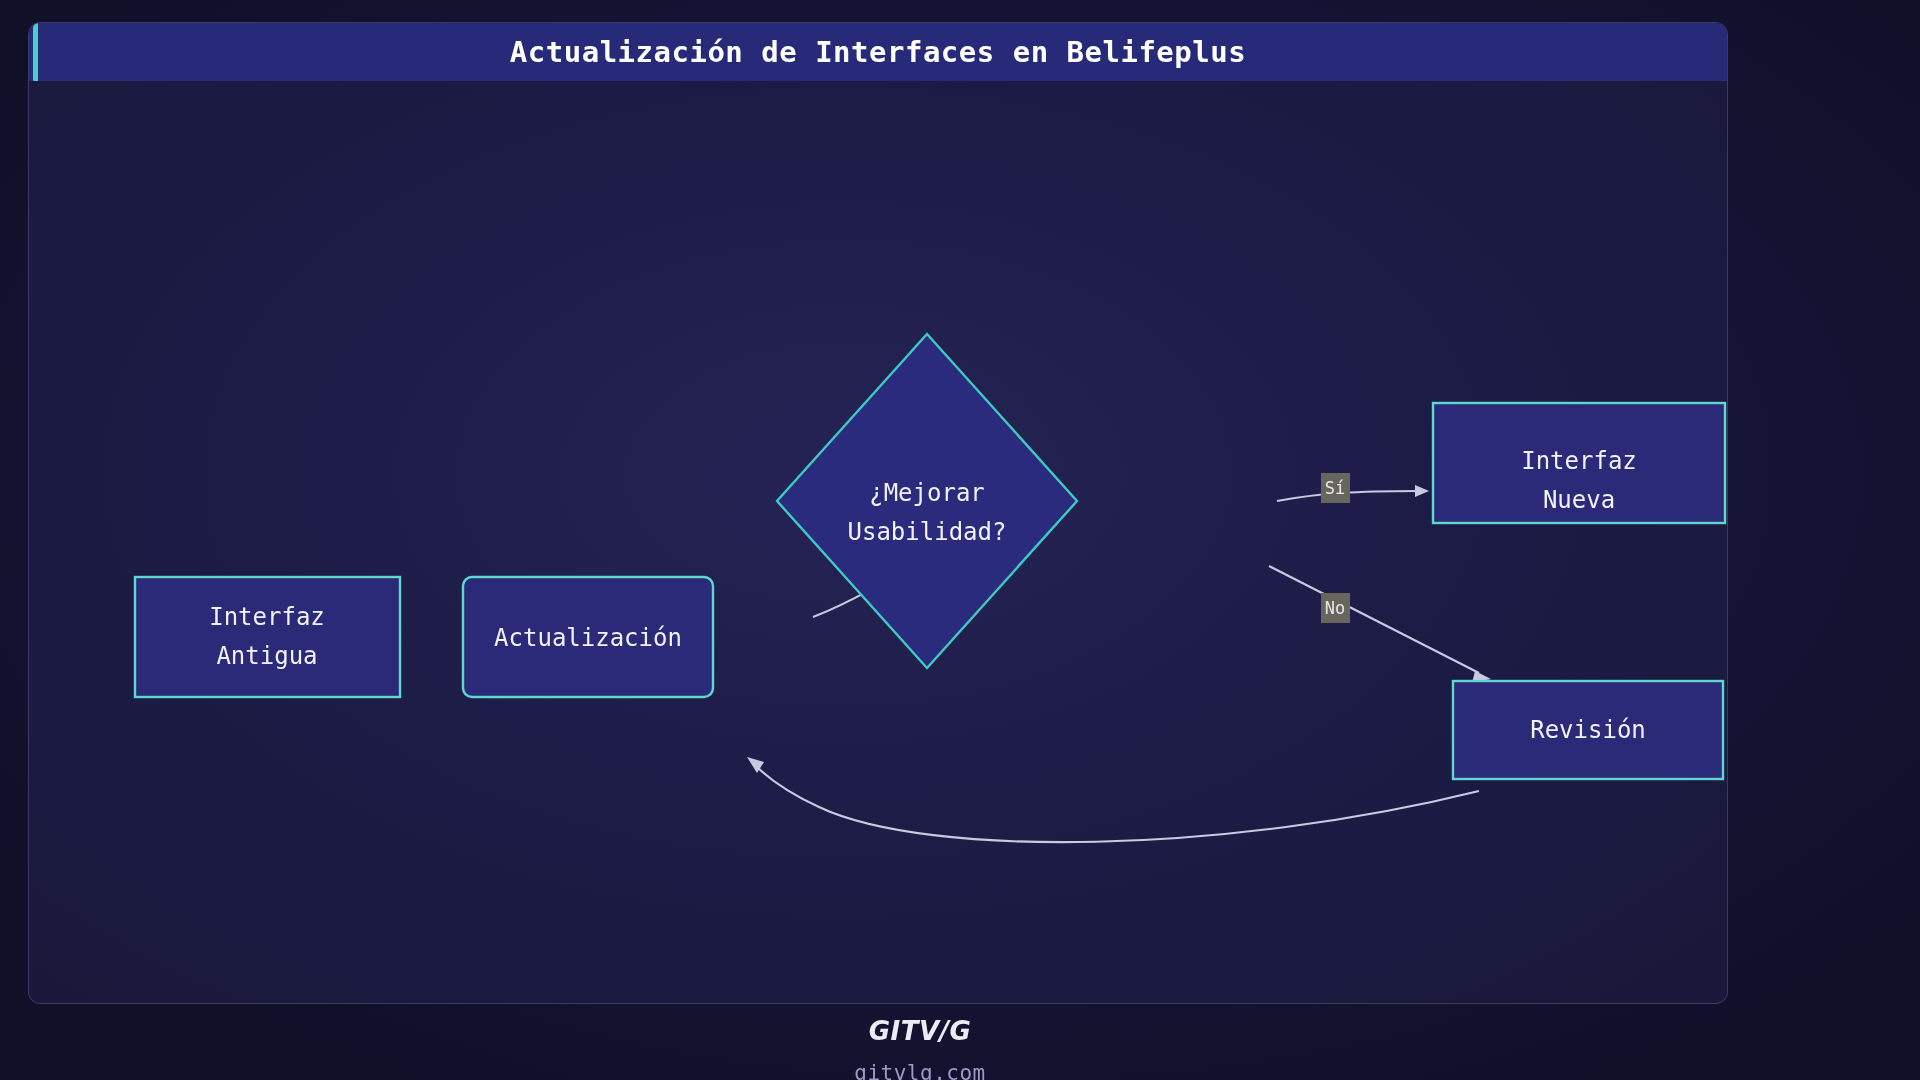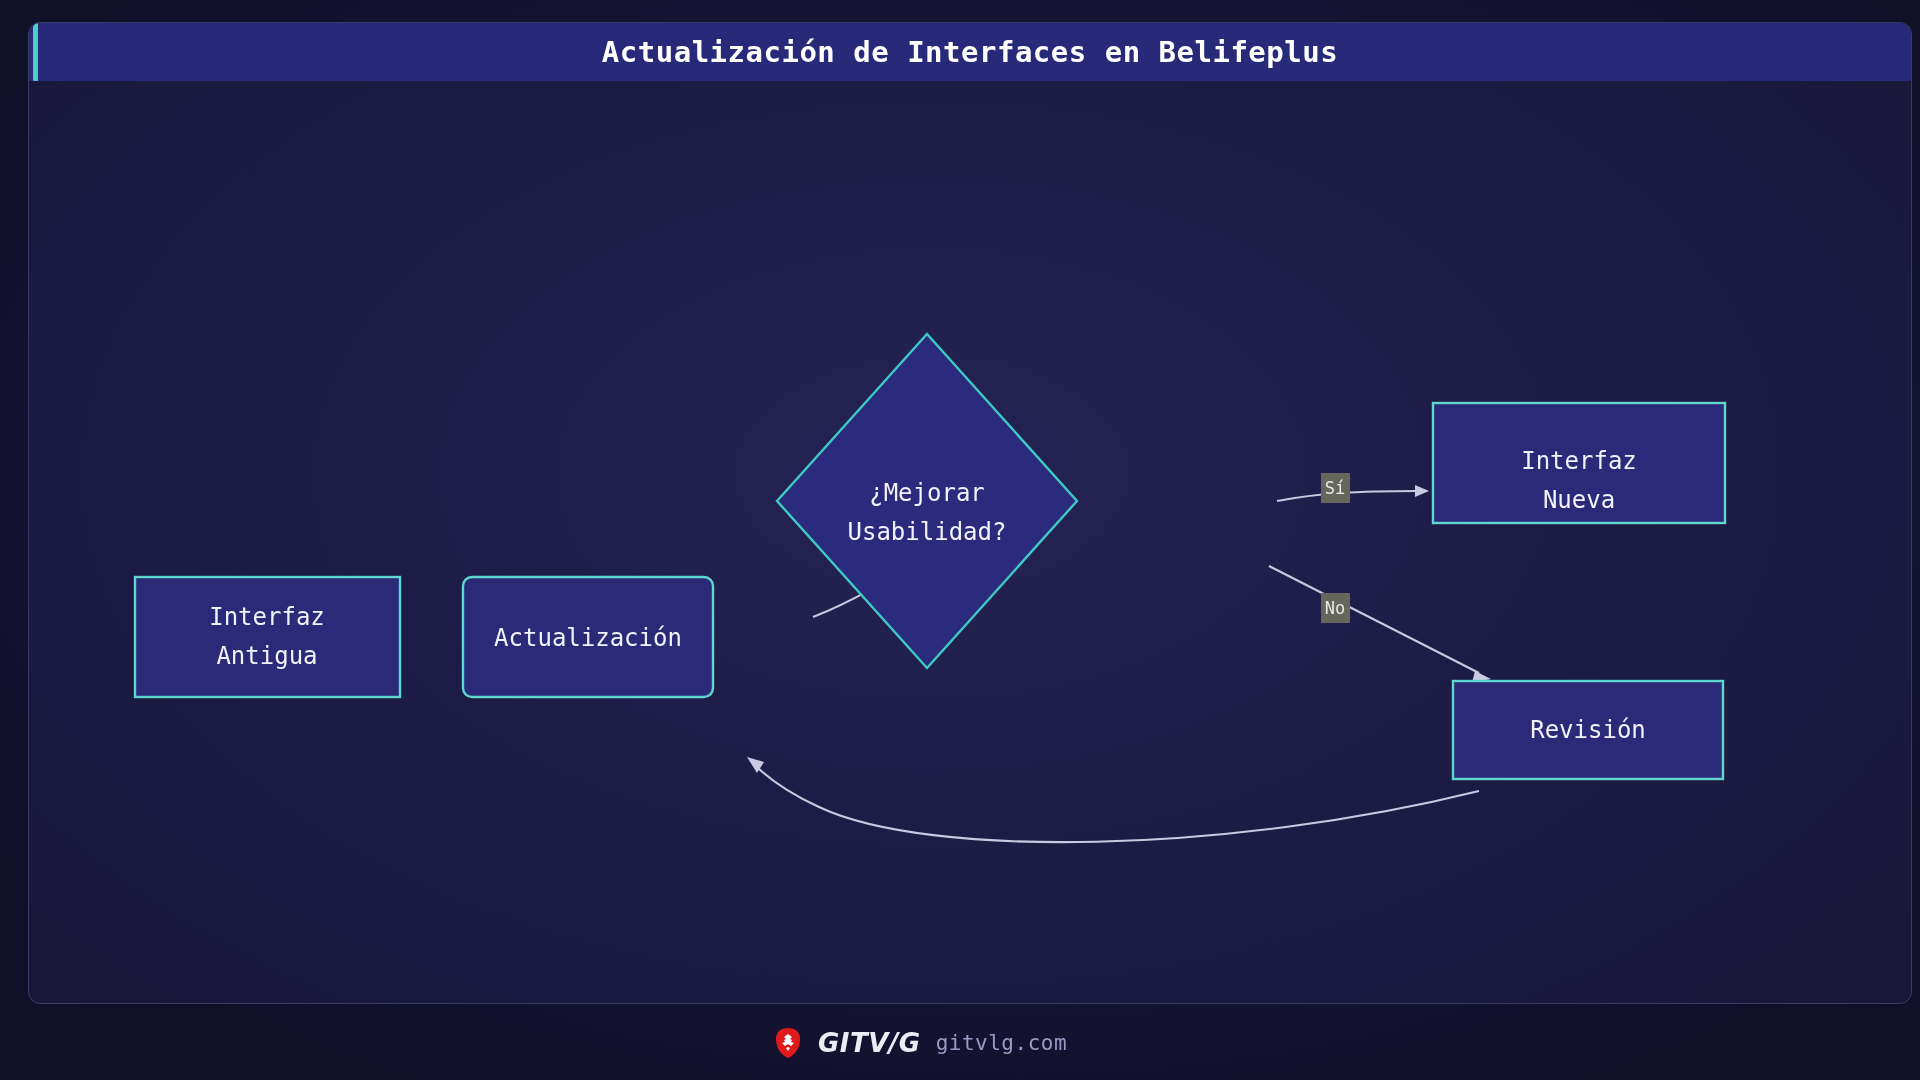--- a/index.html
+++ b/index.html
@@ -15,21 +15,21 @@
     position:relative;
     width:1920px; height:1080px;
     background:
       radial-gradient(ellipse 1200px 700px at 52% 44%, #1d1c49 0%, #16153a 48%, #111029 100%);
   }
 
   
   .panel {
     position:absolute;
     left:28px; top:22px;
-    width:1884px; height:982px;
+    width:1700px; height:982px;
     border-radius:12px;
     background:
       radial-gradient(ellipse 1500px 900px at 48% 46%, #242354 0%, #1c1b45 45%, #181735 100%);
     border:1px solid #3b3a66;
     overflow:hidden;
   }
 
   
   .panel-header {
     position:absolute;
@@ -106,20 +106,21 @@
 
   
   .footer {
     position:absolute;
     left:0; top:1012px;
     width:1840px; height:62px;
     display:flex;
     align-items:center;
     justify-content:center;
     gap:15px;
+    flex-direction:column;
   }
   .brand-logo { width:30px; height:32px; display:block; }
   .brand-name {
     font-family:"DejaVu Sans", sans-serif;
     font-size:26px;
     font-weight:bold;
     font-style:italic;
     color:#ececf4;
     letter-spacing:0.5px;
   }

